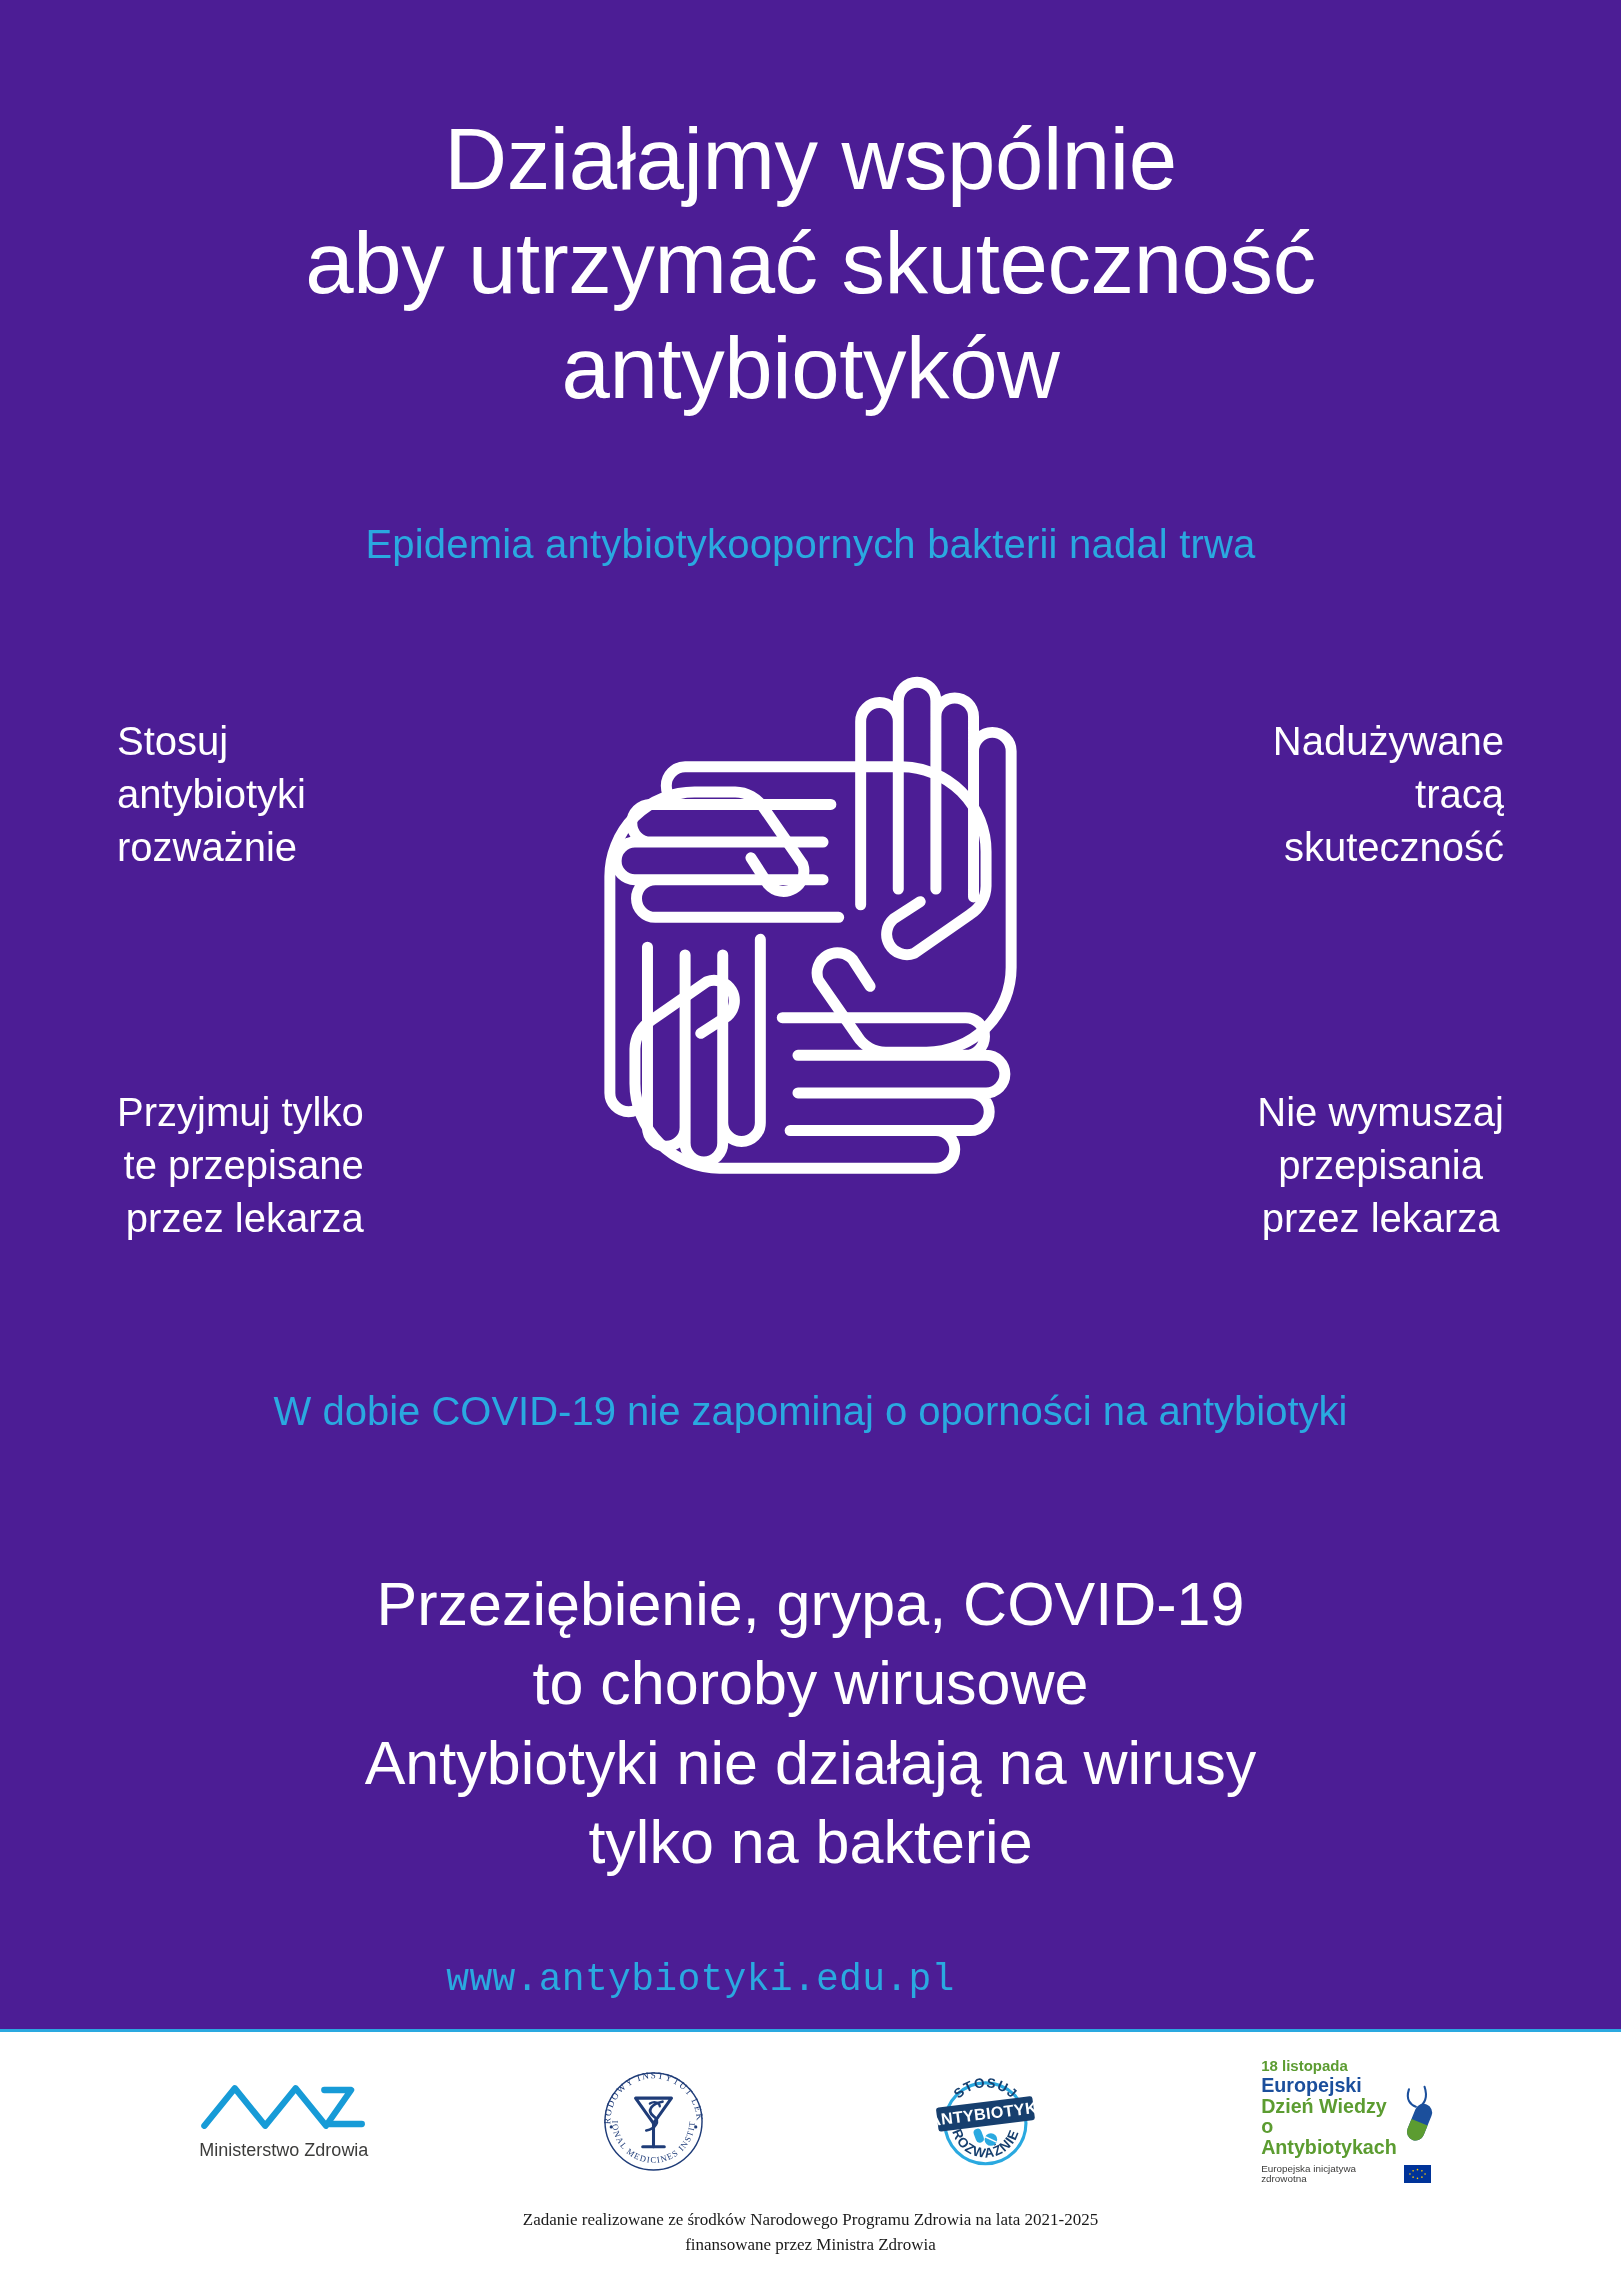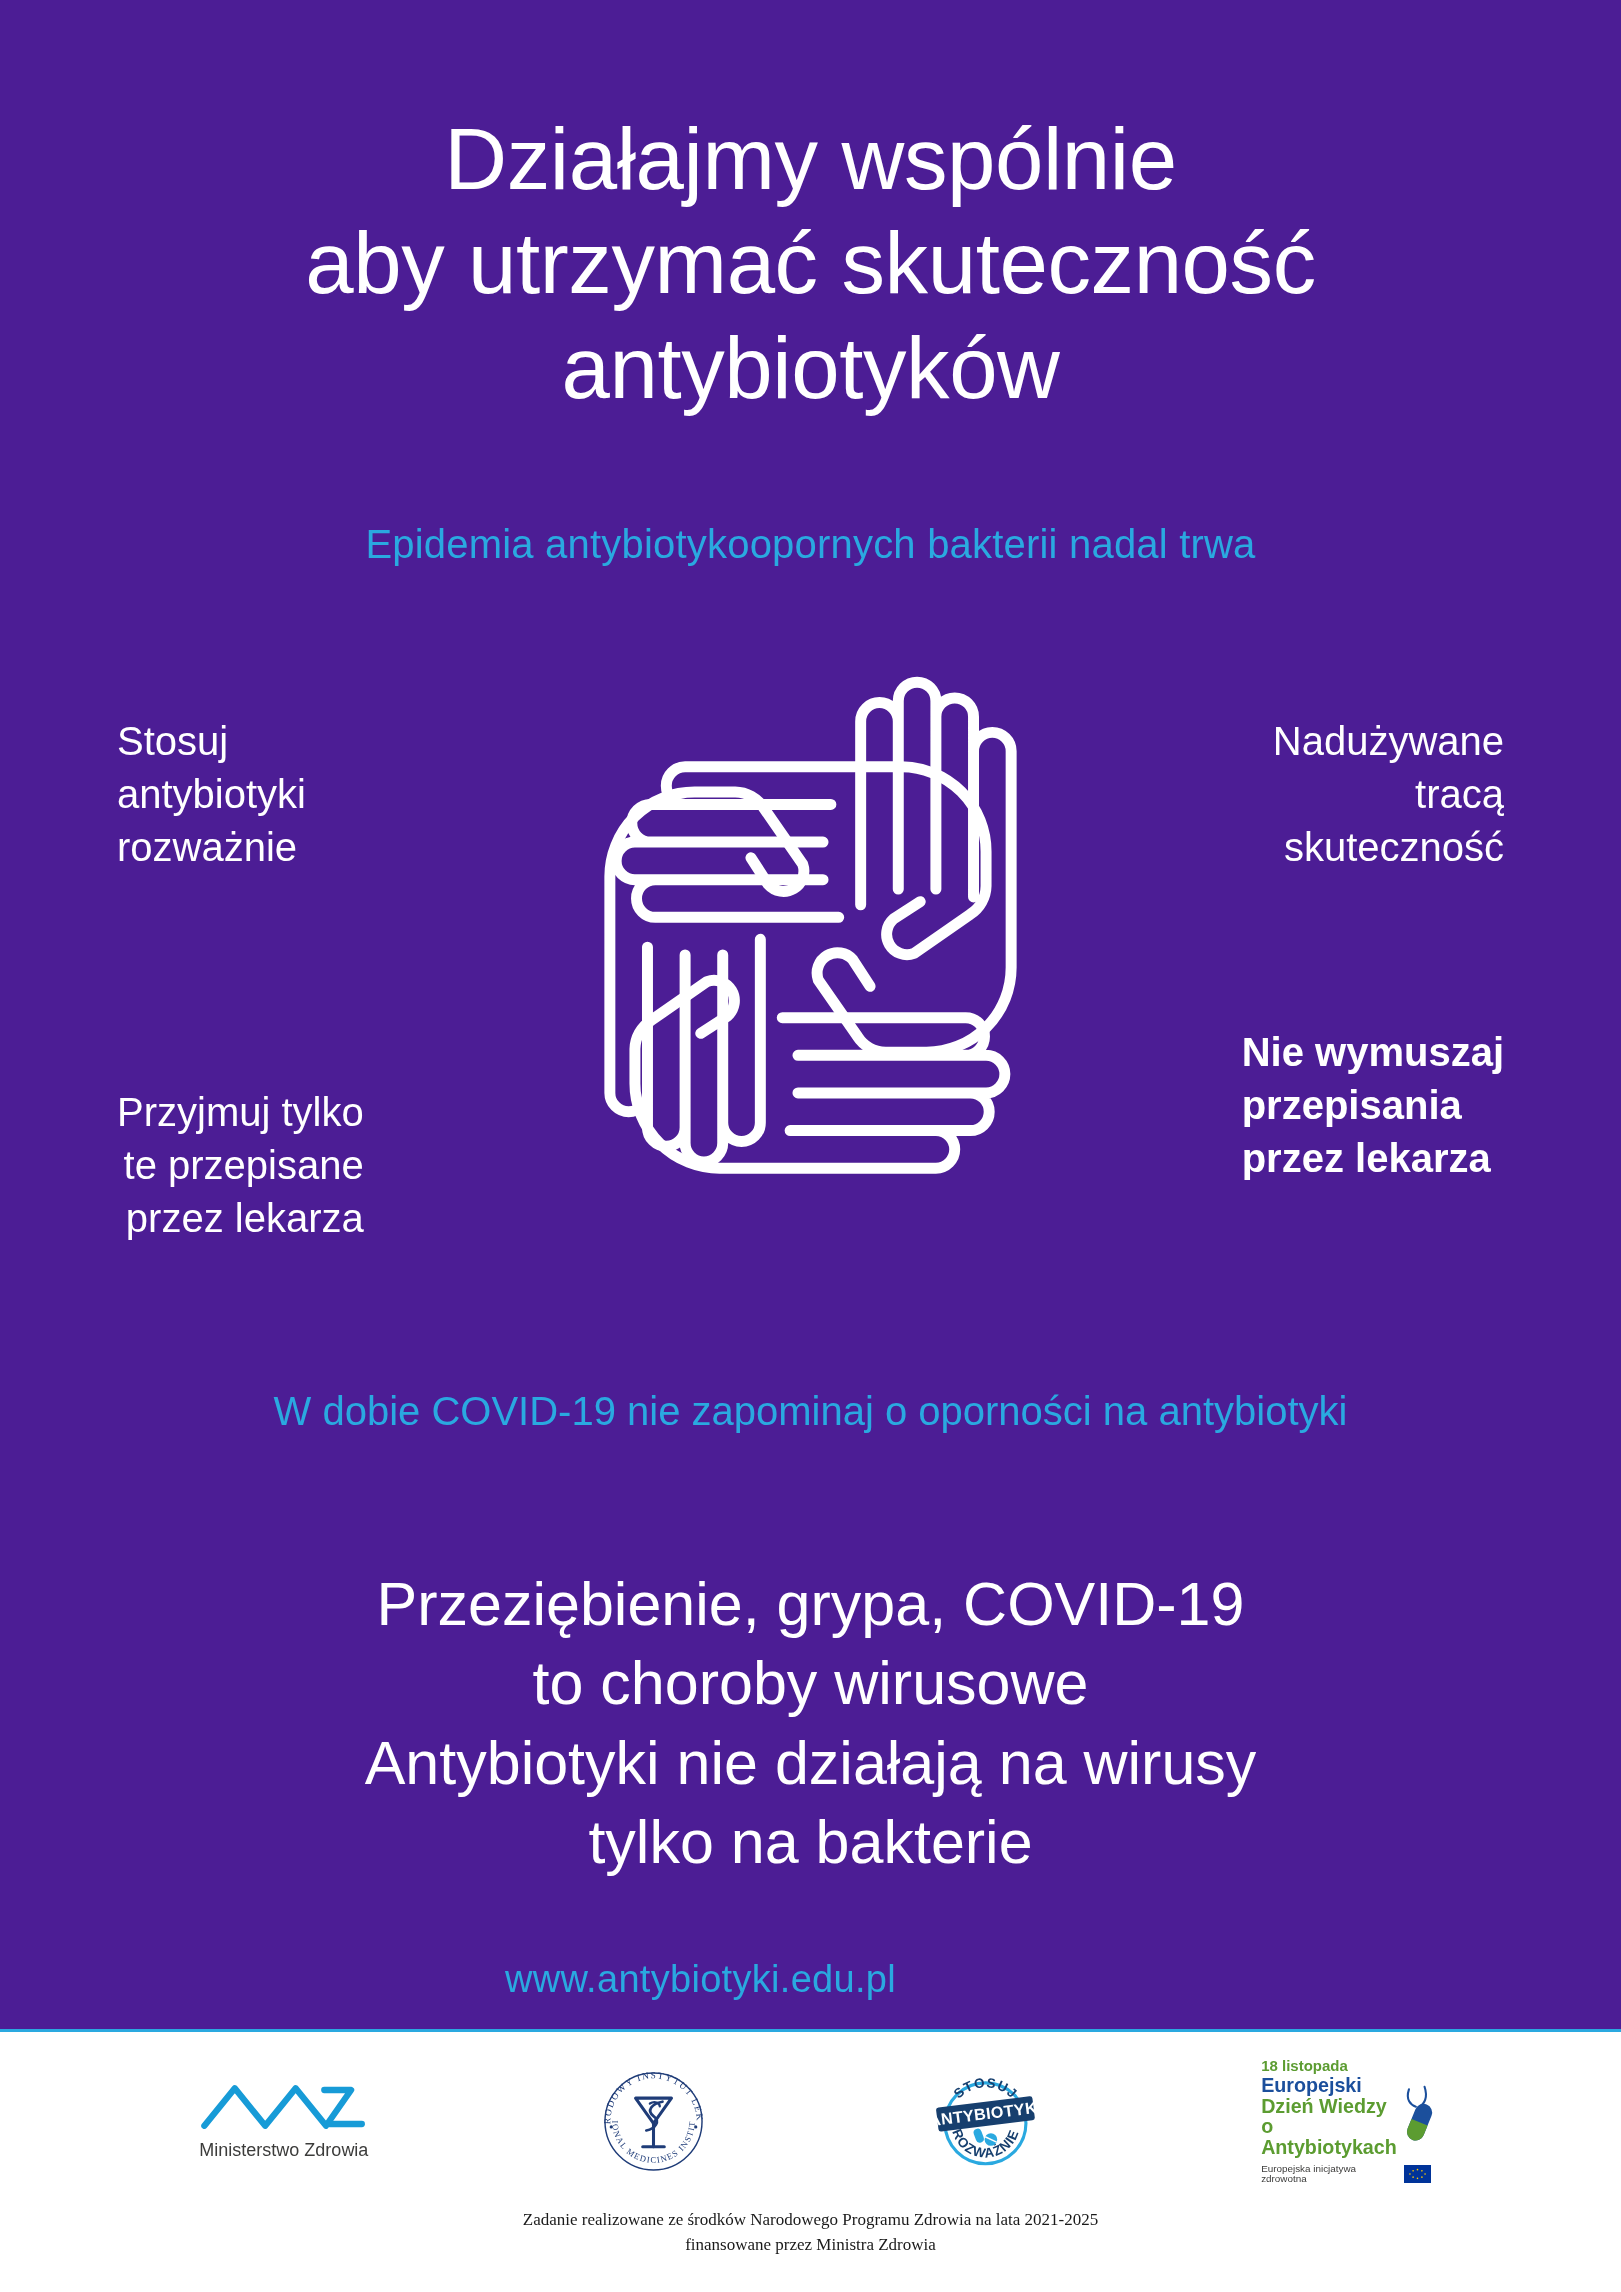--- a/index.html
+++ b/index.html
@@ -51,21 +51,21 @@
     font-size: 40px;
     line-height: 1.33;
     font-weight: 400;
     color: #ffffff;
   }
   .caption .cap-line { display: block; white-space: nowrap; }
 
   .cap-tl { top: 715px; left: 117px; text-align: left; }
   .cap-tr { top: 715px; right: 117px; text-align: right; }
   .cap-bl { top: 1086px; left: 117px; text-align: right; }
-  .cap-br { top: 1026px; right: 117px; text-align: left; font-weight: bold; }
+  .cap-br { top: 1086px; right: 117px; text-align: center; }
 
   
   .hands {
     position: absolute;
     top: 654px;
     left: 488px;
     width: 645px;
     height: 627px;
   }
   .hands svg { display: block; width: 100%; height: 100%; }
@@ -99,20 +99,21 @@
   .url {
     position: absolute;
     top: 1958px;
     left: 0;
     width: 1401px;
     text-align: center;
     font-size: 38px;
     font-weight: 400;
     color: #2aa9e0;
     letter-spacing: 0.3px;
+    font-family: Liberation Mono, monospace;
   }
 
   
   .footer {
     position: absolute;
     left: 0;
     top: 2029px;
     width: 1621px;
     height: 264px;
     background: #ffffff;

